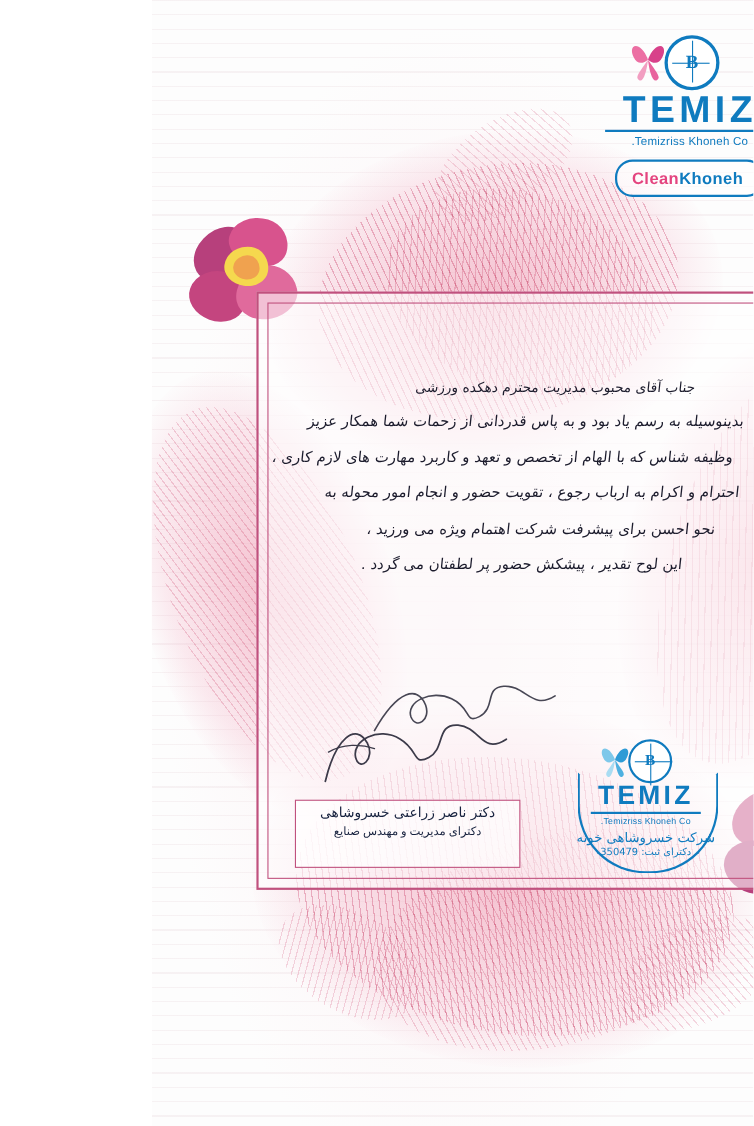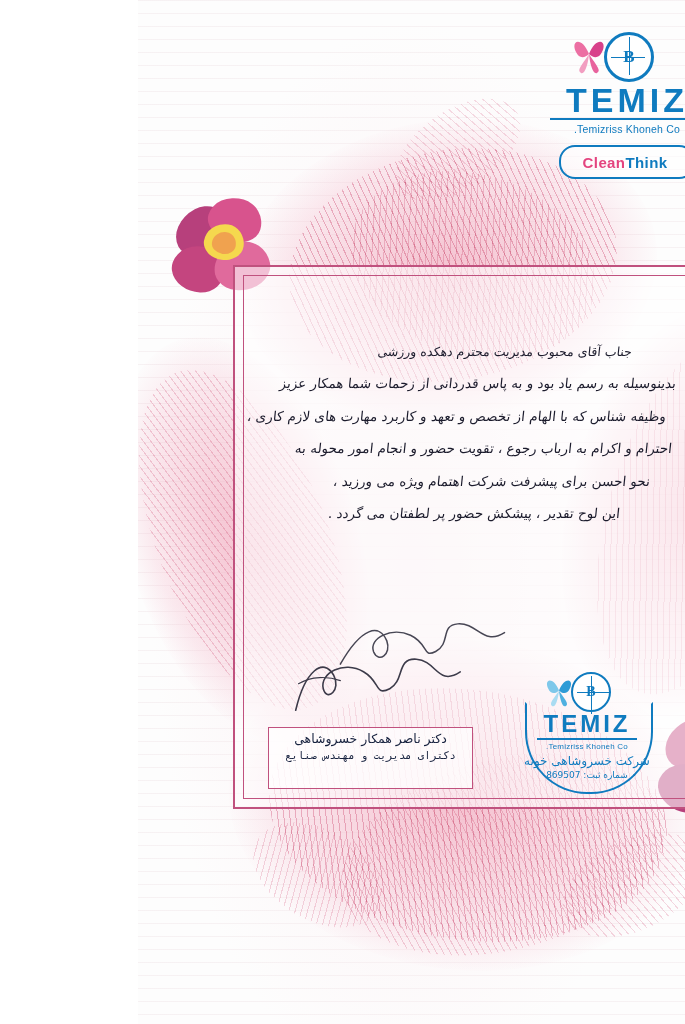--- a/index.html
+++ b/index.html
@@ -130,21 +130,21 @@
 
   
   .signer{
     position:absolute;left:130px;top:727px;width:205px;height:62px;
     border:1px solid #c0517e;background:rgba(255,255,255,.72);
     text-align:center;direction:rtl;
     padding-top:3px;box-sizing:border-box;
   }
   .signer .nm{font-family:"DejaVu Sans",sans-serif;font-size:12.5px;color:#16213e;letter-spacing:.5px;}
   .signer .nm-en{font-family:"Liberation Serif",serif;font-size:12px;color:#16213e;letter-spacing:1.4px;margin-top:2px;}
-  .signer .role{font-family:Liberation Mono, monospace;font-size:10.5px;color:#16213e;margin-top:3px;text-align:center;}
+  .signer .role{font-family:Liberation Serif, serif;font-size:10.5px;color:#16213e;margin-top:3px;text-align:center;}
 
   
   .stamp{
     position:absolute;left:385px;top:672px;width:128px;height:120px;text-align:center;
     color:#0f7bbf;
   }
   .stamp-mark{position:relative;height:40px;}
   .stamp .butterfly{left:22px;top:2px;width:28px;height:33px;}
   .stamp .globe{left:48px;top:0px;width:36px;height:36px;border-width:2.5px;}
   .stamp .globe-letter{font-size:14px;}
@@ -218,21 +218,21 @@
       <div class="globe">
         <div class="globe-letter">B</div>
       </div>
     </div>
     <div class="temiz-word">
       <span>TEMIZ</span>
     </div>
     <div class="temiz-rule"></div>
     <div class="temiz-sub">Temizriss Khoneh Co.</div>
     <div class="think-clean">
-      <span class="tc-clean">Think</span>
+      <span class="tc-clean">Khoneh</span>
       <span>Clean</span>
     </div>
   </div>
 
   <div class="frame-outer">
     <div class="frame-inner"></div>
   </div>
 
   <div class="letter">
     <div class="line l1">جناب آقای محبوب مدیریت محترم دهکده ورزشی</div>
@@ -245,21 +245,21 @@
 
   <svg class="sig-b" viewBox="0 0 190 60">
     <path d="M6 46 C30 10, 48 8, 54 26 C58 40, 44 48, 40 36 C36 22, 60 12, 78 22 C96 32, 88 46, 102 40 C118 33, 108 14, 126 14 C146 14, 150 38, 172 26" fill="none" stroke="#1b1b2c" stroke-width="1.5" stroke-linecap="round"></path>
   </svg>
   <svg class="sig-a" viewBox="0 0 180 70">
     <path d="M4 60 C18 22, 38 10, 46 30 C52 45, 36 56, 34 42 C32 26, 58 16, 76 30 C92 42, 84 56, 100 50 C116 44, 110 20, 130 24 C150 28, 148 54, 172 42" fill="none" stroke="#1b1b2c" stroke-width="1.6" stroke-linecap="round"></path>
     <path d="M10 34 C24 28, 40 30, 52 36" fill="none" stroke="#1b1b2c" stroke-width="1.1" stroke-linecap="round"></path>
   </svg>
 
   <div class="signer">
-    <div class="nm">دکتر ناصر همکار خسروشاهی</div>
+    <div class="nm">دکتر ناصر زراعتی خسروشاهی</div>
     <div class="role">دکترای مدیریت و مهندس صنایع</div>
   </div>
 
   <div class="stamp">
     <div class="stamp-arc"></div>
     <div class="stamp-mark">
       <svg class="butterfly" viewBox="0 0 34 40">
         <path d="M17 20 C10 2, -2 6, 4 18 C7 25, 13 24, 17 20 Z" fill="#7ec8ea"></path>
         <path d="M17 20 C24 2, 36 6, 30 18 C27 25, 21 24, 17 20 Z" fill="#2e9bd6"></path>
         <path d="M17 20 C11 30, 4 36, 9 39 C13 41, 16 30, 17 20 Z" fill="#a9dcf2"></path>
@@ -267,18 +267,18 @@
       </svg>
       <div class="globe">
         <div class="globe-letter">B</div>
       </div>
     </div>
     <div class="stamp-word">TEMIZ</div>
     <div class="stamp-rule"></div>
     <div class="stamp-sub">Temizriss Khoneh Co.</div>
     <div class="stamp-fa">شرکت خسروشاهی خونه</div>
     <div class="stamp-reg">
-      <span>شماره ثبت:</span>
-      <span>869507</span>
+      <span>دکترای ثبت:</span>
+      <span>350479</span>
     </div>
   </div>
 
 </div>
 
 </body></html>

